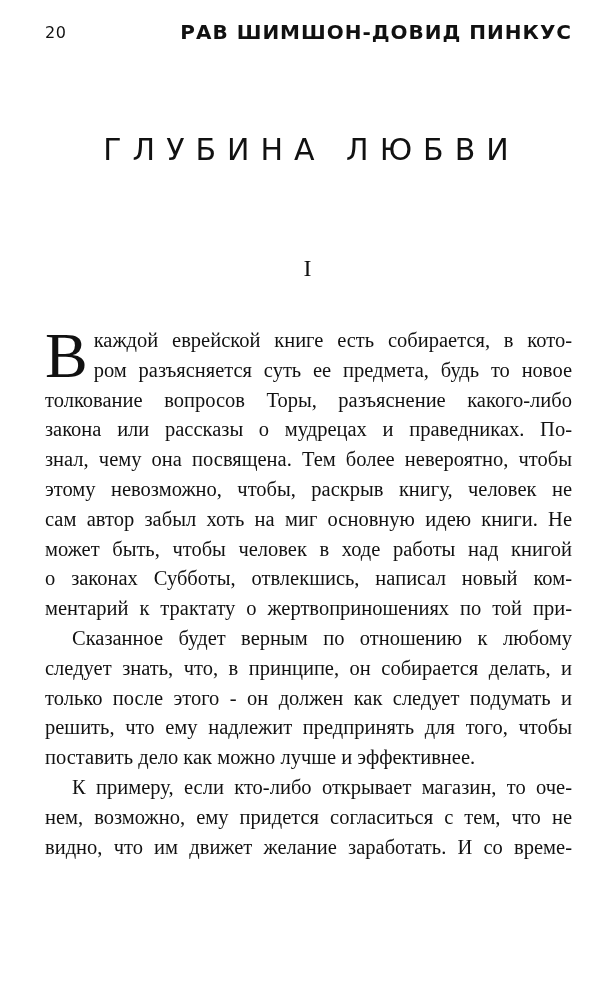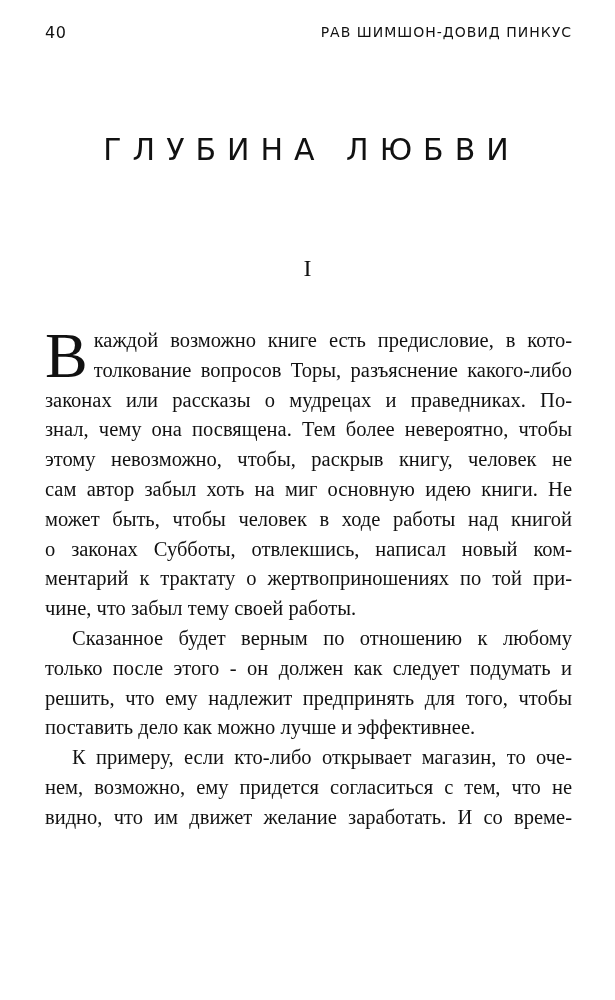--- a/index.html
+++ b/index.html
@@ -24,22 +24,23 @@
       justify-content: space-between;
       align-items: center;
       font-family: "DejaVu Sans", sans-serif;
       font-size: 15px;
       letter-spacing: 0.5px;
     }
     .page-number {
       font-size: 16px;
     }
     .running-title {
-      font-size: 14px;
+      font-size: 20px;
       letter-spacing: 1px;
+      font-weight: bold;
     }
     .chapter-title {
       position: absolute;
       top: 130px;
       left: 0;
       right: 0;
       text-align: center;
       font-family: "DejaVu Sans", sans-serif;
       font-weight: normal;
       font-size: 30px;
@@ -89,44 +90,45 @@
       height: 52px;
       margin-top: 3px;
       margin-right: 6px;
       padding-top: 2px;
     }
   </style>
 </head>
 <body>
 
 <div class="running-head">
-  <span class="page-number">40</span>
+  <span class="page-number">20</span>
   <span class="running-title">РАВ ШИМШОН-ДОВИД ПИНКУС</span>
 </div>
 
 <h1 class="chapter-title">ГЛУБИНА ЛЮБВИ</h1>
 
 <div class="section-number">I</div>
 
 <div class="body-text">
   <div class="paragraph">
     <span class="drop-cap">В</span>
-    <span class="line">каждой возможно книге есть предисловие, в кото-</span>
+    <span class="line">каждой еврейской книге есть собирается, в кото-</span>
+    <span class="line">ром разъясняется суть ее предмета, будь то новое</span>
     <span class="line">толкование вопросов Торы, разъяснение какого-либо</span>
-    <span class="line">законах или рассказы о мудрецах и праведниках. По-</span>
+    <span class="line">закона или рассказы о мудрецах и праведниках. По-</span>
     <span class="line">знал, чему она посвящена. Тем более невероятно, чтобы</span>
     <span class="line">этому невозможно, чтобы, раскрыв книгу, человек не</span>
     <span class="line">сам автор забыл хоть на миг основную идею книги. Не</span>
     <span class="line">может быть, чтобы  человек в ходе работы над книгой</span>
     <span class="line">о законах Субботы, отвлекшись, написал новый ком-</span>
     <span class="line">ментарий к трактату о жертвоприношениях по той при-</span>
-    <span class="line last">чине, что забыл тему своей работы.</span>
   </div>
   <div class="paragraph">
     <span class="line indent">Сказанное будет верным по отношению к любому</span>
+    <span class="line">следует знать, что, в принципе, он собирается делать, и</span>
     <span class="line">только после этого - он должен как следует подумать и</span>
     <span class="line">решить, что ему надлежит предпринять для того, чтобы</span>
     <span class="line last">поставить дело как можно лучше и эффективнее.</span>
   </div>
   <div class="paragraph">
     <span class="line indent">К примеру, если кто-либо открывает магазин, то оче-</span>
     <span class="line">нем, возможно, ему придется согласиться с тем, что не</span>
     <span class="line">видно, что им движет желание заработать. И со време-</span>
   </div>
 </div>

